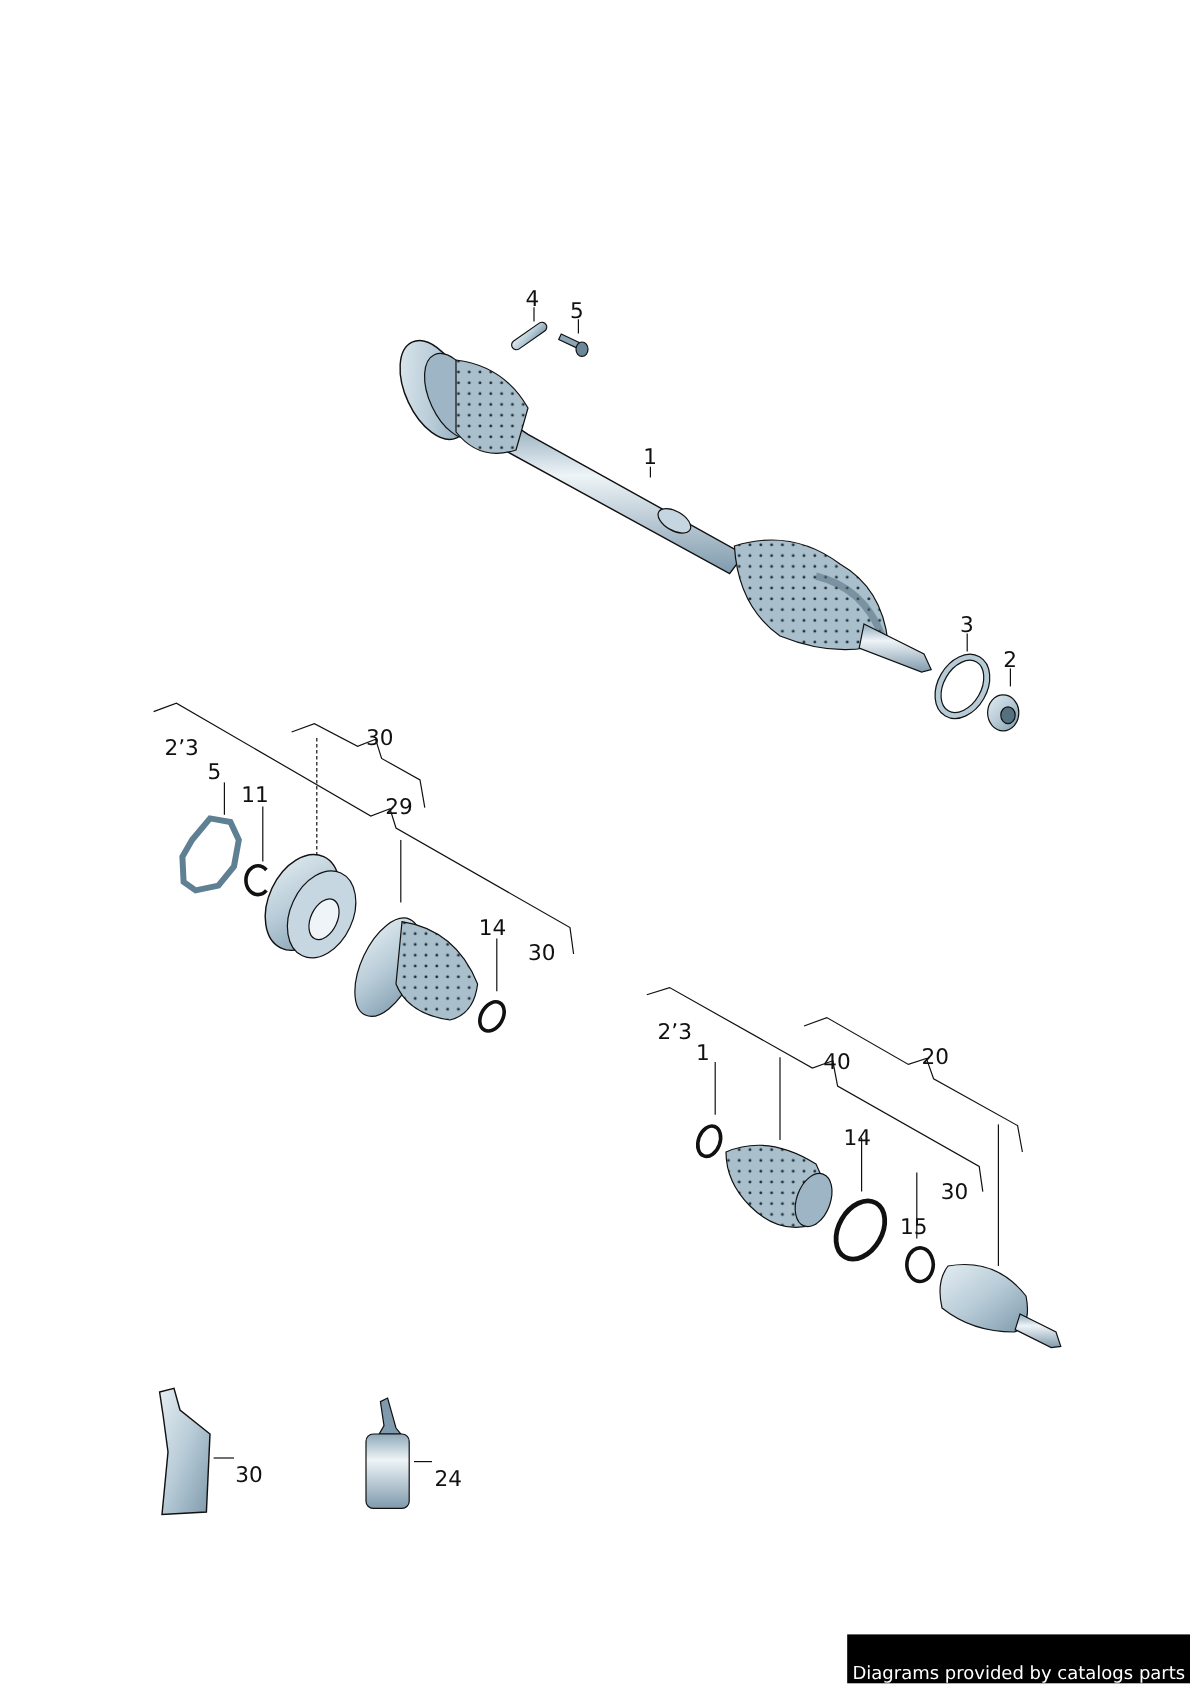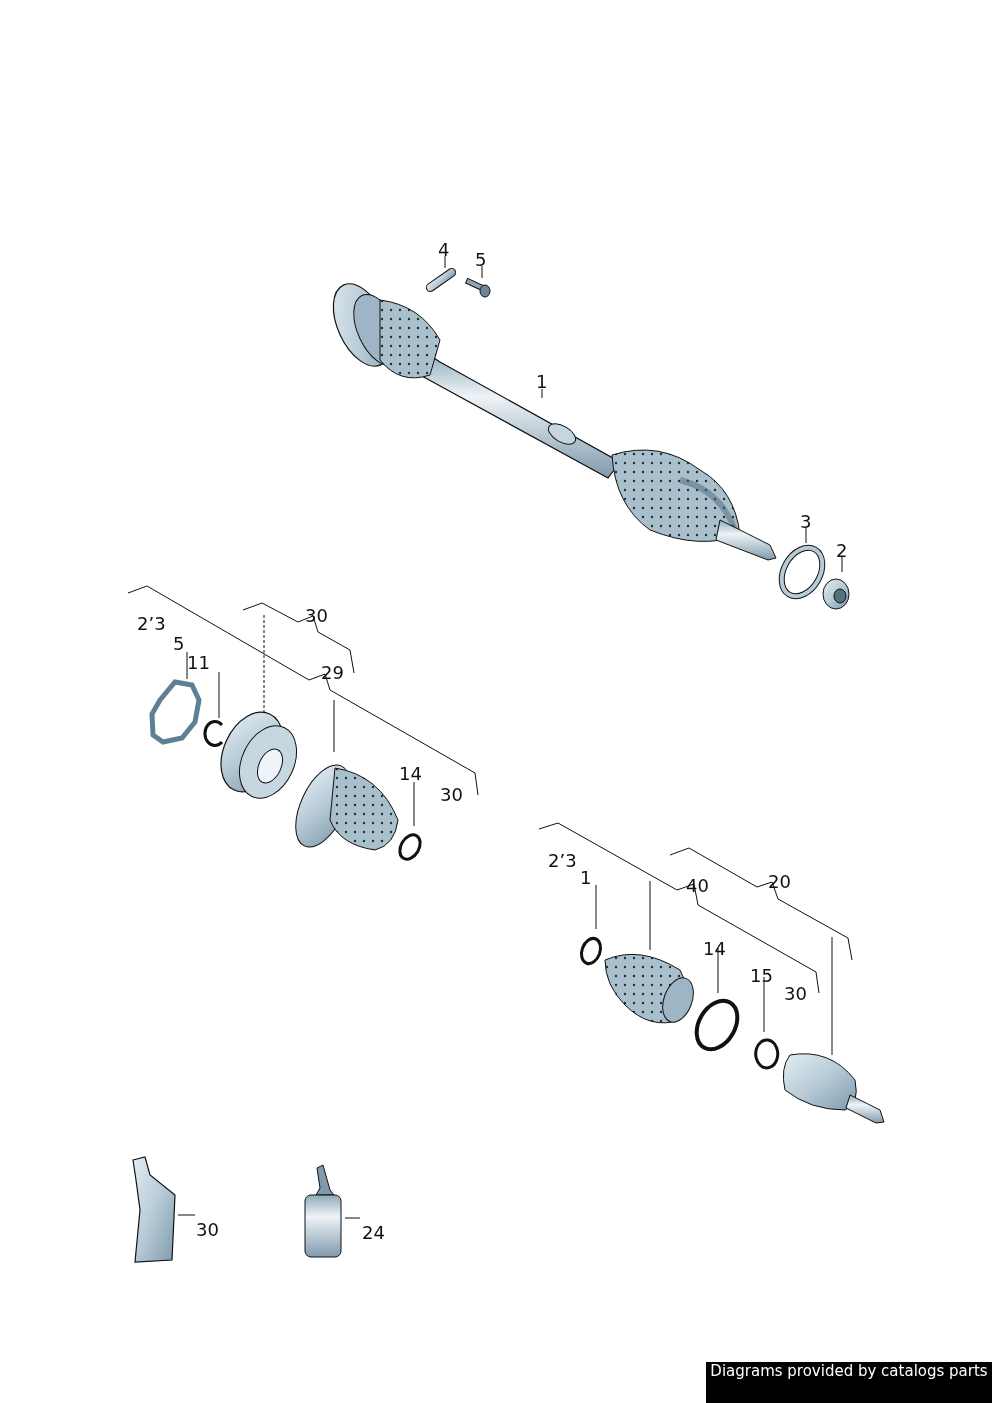--- a/index.html
+++ b/index.html
@@ -3,21 +3,21 @@
 <meta charset="utf-8">
 <style>
   html, body { margin: 0; padding: 0; background: #ffffff; }
   body { width: 992px; height: 1403px; position: relative; overflow: hidden;
          font-family: "DejaVu Sans", sans-serif; }
   #diagram { position: absolute; left: 0; top: 0; width: 992px; height: 1403px; }
   .callout { position: absolute; font-family: "DejaVu Sans", sans-serif; font-size: 18px;
              color: #111; line-height: 1; white-space: nowrap; cursor: pointer; }
   .credit { position: absolute; left: 706px; top: 1362px; width: 286px; height: 41px;
             background: #000; color: #fff; font-family: "DejaVu Sans", sans-serif; font-size: 15px;
-            display: flex; align-items: flex-start; justify-content: center; }
+            display: flex; align-items: flex-end; justify-content: center; }
 </style>
 </head>
 <body>
 
 <svg id="diagram" viewBox="0 0 992 1403" xmlns="http://www.w3.org/2000/svg">
   <defs>
     <linearGradient id="shaftG" x1="0" y1="0" x2="0" y2="1">
       <stop offset="0" stop-color="#8fa9ba"></stop>
       <stop offset="0.35" stop-color="#eef4f7"></stop>
       <stop offset="1" stop-color="#7f9aad"></stop>
@@ -129,29 +129,29 @@
 </svg>
 
 <div class="callout" style="left:438px;top:241px">4</div>
 <div class="callout" style="left:475px;top:251px">5</div>
 <div class="callout" style="left:536px;top:373px">1</div>
 <div class="callout" style="left:800px;top:513px">3</div>
 <div class="callout" style="left:836px;top:542px">2</div>
 <div class="callout" style="left:137px;top:615px">2’3</div>
 <div class="callout" style="left:305px;top:607px">30</div>
 <div class="callout" style="left:173px;top:635px">5</div>
-<div class="callout" style="left:187px;top:654px">11</div>
+<div class="callout" style="left:201px;top:654px">11</div>
 <div class="callout" style="left:321px;top:664px">29</div>
 <div class="callout" style="left:399px;top:765px">14</div>
 <div class="callout" style="left:440px;top:786px">30</div>
 <div class="callout" style="left:548px;top:852px">2’3</div>
 <div class="callout" style="left:580px;top:869px">1</div>
 <div class="callout" style="left:686px;top:877px">40</div>
 <div class="callout" style="left:768px;top:873px">20</div>
 <div class="callout" style="left:703px;top:940px">14</div>
-<div class="callout" style="left:750px;top:967px">15</div>
+<div class="callout" style="left:750px;top:1014px">15</div>
 <div class="callout" style="left:784px;top:985px">30</div>
 <div class="callout" style="left:196px;top:1221px">30</div>
 <div class="callout" style="left:362px;top:1224px">24</div>
 
 <div class="credit">
   <span>Diagrams provided by catalogs parts</span>
 </div>
 
 </body></html>

